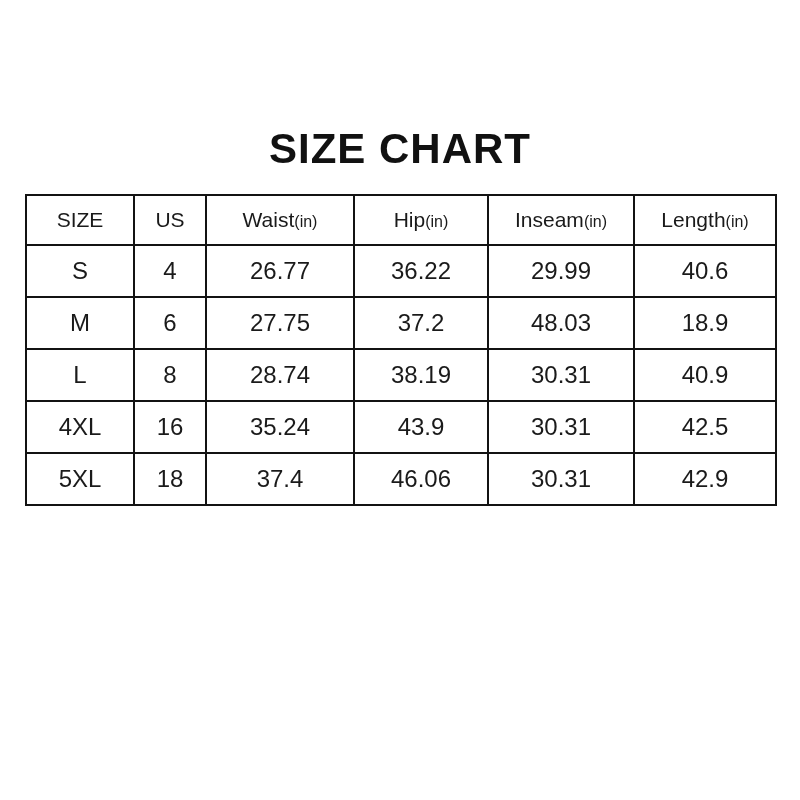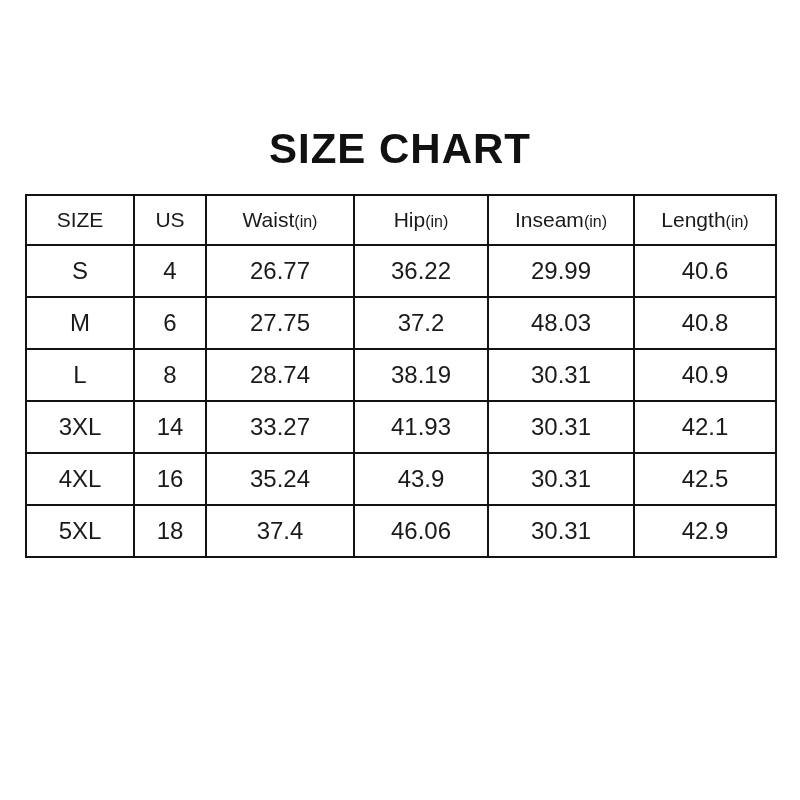--- a/index.html
+++ b/index.html
@@ -120,37 +120,29 @@
           <td>36.22</td>
           <td>29.99</td>
           <td>40.6</td>
         </tr>
         <tr>
           <td>M</td>
           <td>6</td>
           <td>27.75</td>
           <td>37.2</td>
           <td>48.03</td>
-          <td>40.8</td>
+          <td>18.9</td>
         </tr>
         <tr>
           <td>L</td>
           <td>8</td>
           <td>28.74</td>
           <td>38.19</td>
           <td>30.31</td>
           <td>40.9</td>
-        </tr>
-        <tr>
-          <td>3XL</td>
-          <td>14</td>
-          <td>33.27</td>
-          <td>41.93</td>
-          <td>30.31</td>
-          <td>42.1</td>
         </tr>
         <tr>
           <td>4XL</td>
           <td>16</td>
           <td>35.24</td>
           <td>43.9</td>
           <td>30.31</td>
           <td>42.5</td>
         </tr>
         <tr>

